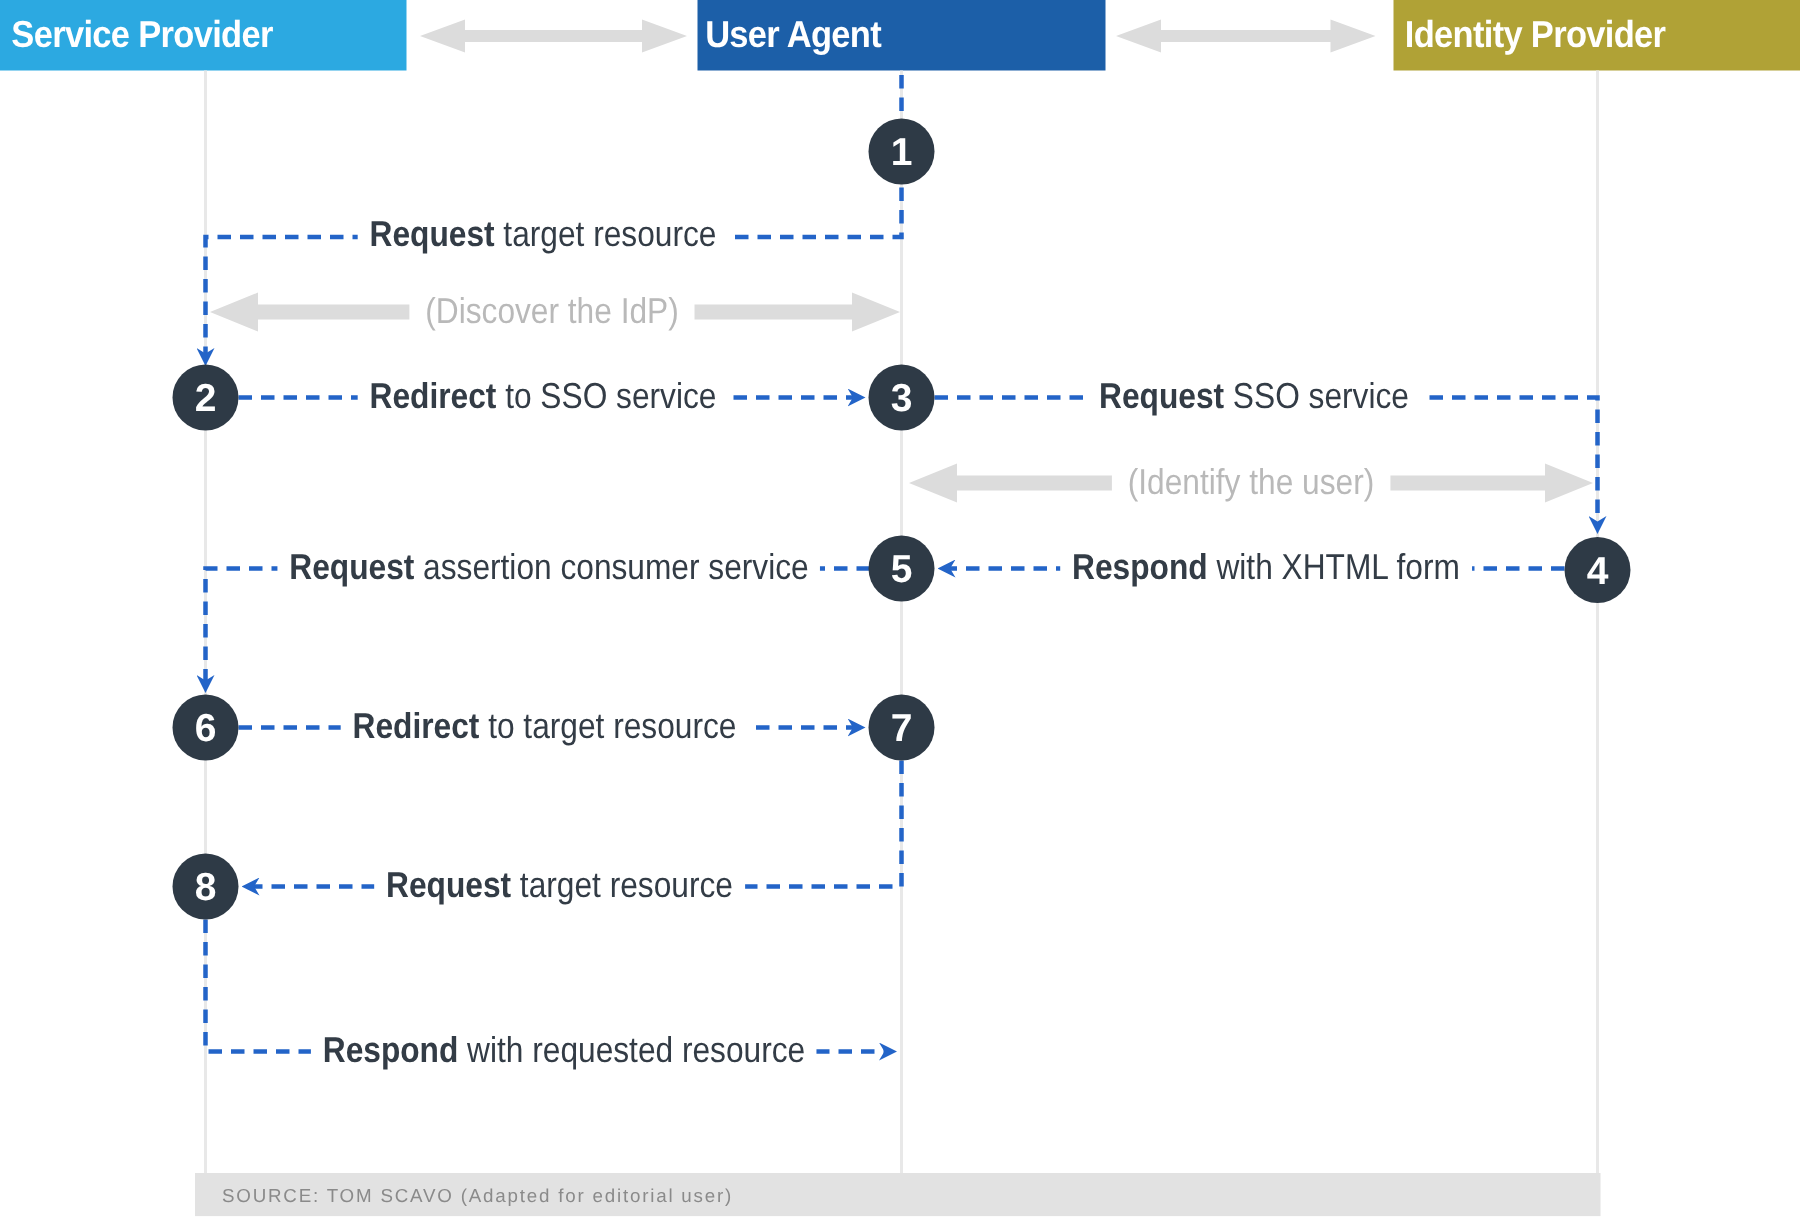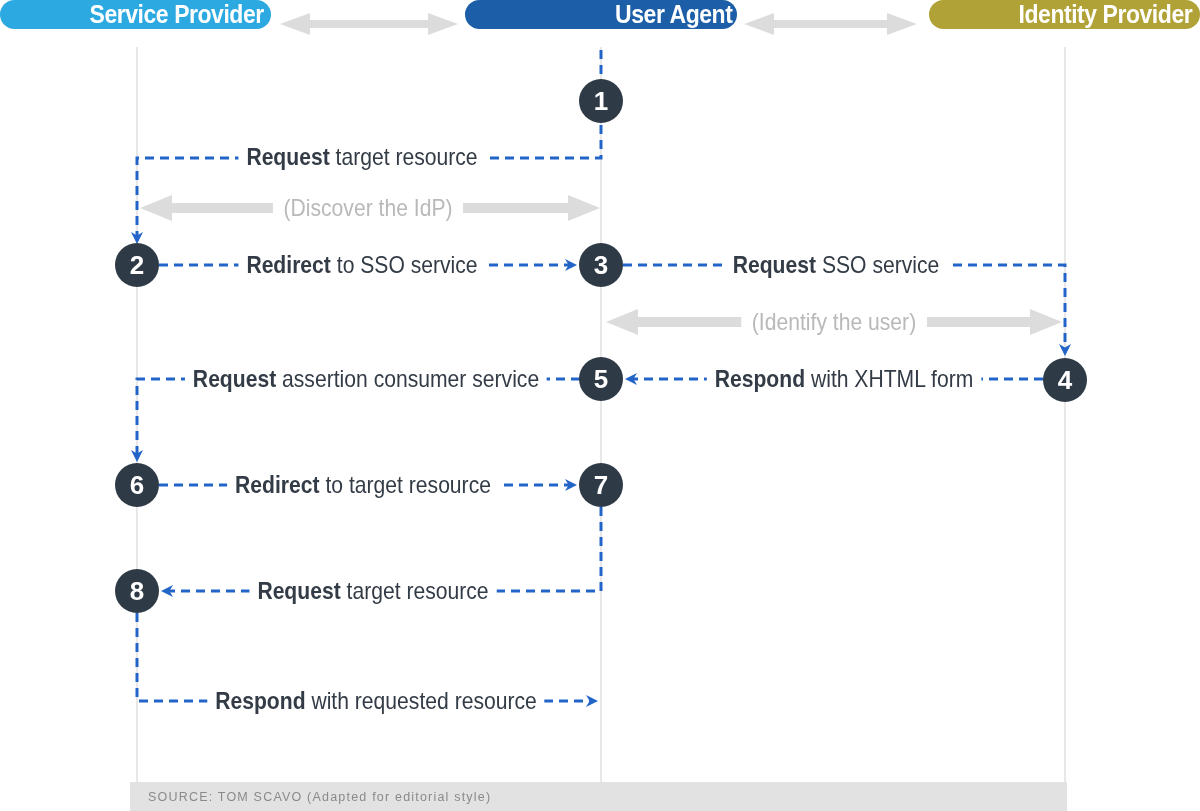--- a/index.html
+++ b/index.html
@@ -6,22 +6,22 @@
     --sp_blue:#2ca9e1; --ua_blue:#1c5fa8; --idp_olive:#b0a236;
     --circle:#2e3a46; --dash:#2364c8; --label:#333c46; --annotation:#b9b9b9;
     --garrow:#dcdcdc; --lifeline:#e8e8e8; --footer_bg:#e2e2e2; --footer_text:#8a8a8a;
   }
   html,body{margin:0;padding:0;background:#fff;}
   .canvas{
     position:relative;width:1200px;height:811px;overflow:hidden;background:#fff;
     font-family:"Liberation Sans", sans-serif;
   }
   .hdr{
-    position:absolute;top:0;height:29px;display:flex;align-items:center;justify-content:flex-end;
-    color:#fff;font-weight:bold;font-size:25px;letter-spacing:-0.5px;border-radius:16px;
+    position:absolute;top:0;height:47px;display:flex;align-items:center;justify-content:flex-start;
+    color:#fff;font-weight:bold;font-size:25px;letter-spacing:-0.5px;
   }
   .hdr.sp{left:0;width:271px;background:var(--sp_blue);}
   .hdr.ua{left:465px;width:272px;background:var(--ua_blue);}
   .hdr.idp{left:929px;width:271px;background:var(--idp_olive);}
   .hdr > span{display:inline-block;transform:scaleX(0.92);white-space:nowrap;}
   svg.diagram{position:absolute;left:0;top:0;}
   .lifeline{stroke:var(--lifeline);stroke-width:2;}
   .garrow{fill:var(--garrow);}
   .dash{stroke:var(--dash);stroke-width:3;fill:none;stroke-dasharray:9 6;}
   .ah{fill:var(--dash);}
@@ -115,16 +115,16 @@
   <div class="step" style="left:579px;top:79px">1</div>
   <div class="step" style="left:115px;top:243px">2</div>
   <div class="step" style="left:579px;top:243px">3</div>
   <div class="step" style="left:1043px;top:358px">4</div>
   <div class="step" style="left:579px;top:357px">5</div>
   <div class="step" style="left:115px;top:463px">6</div>
   <div class="step" style="left:579px;top:463px">7</div>
   <div class="step" style="left:115px;top:569px">8</div>
 
   <div class="footer-bar">
-    <span>SOURCE: TOM SCAVO (Adapted for editorial style)</span>
+    <span>SOURCE: TOM SCAVO (Adapted for editorial user)</span>
   </div>
 
 </div>
 
 </body></html>

